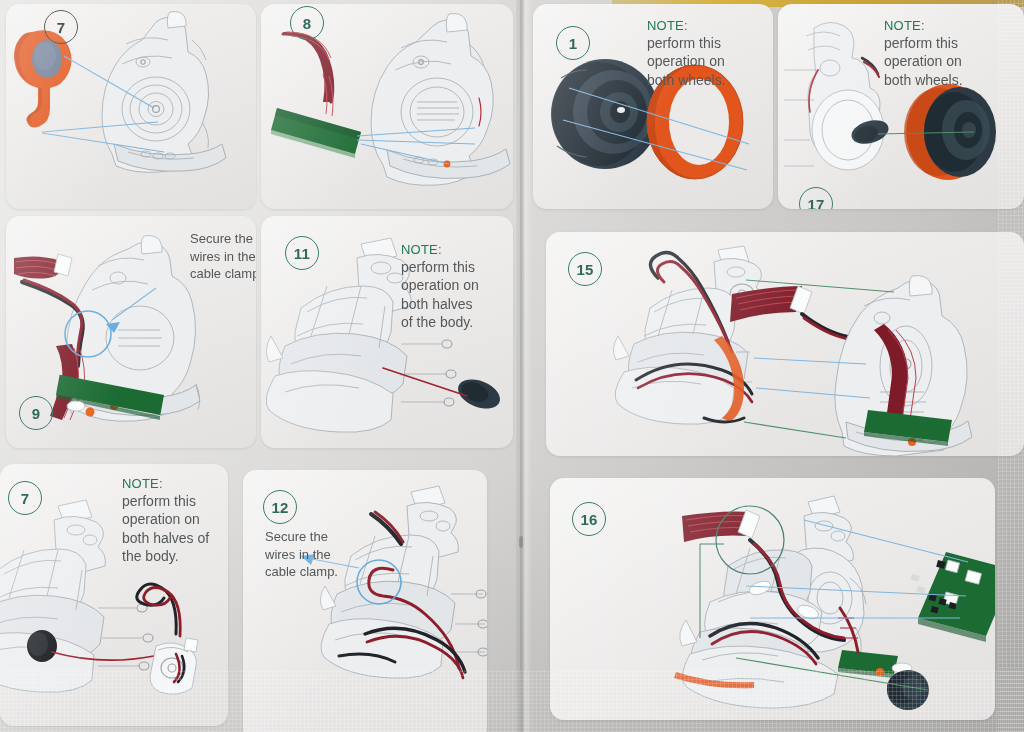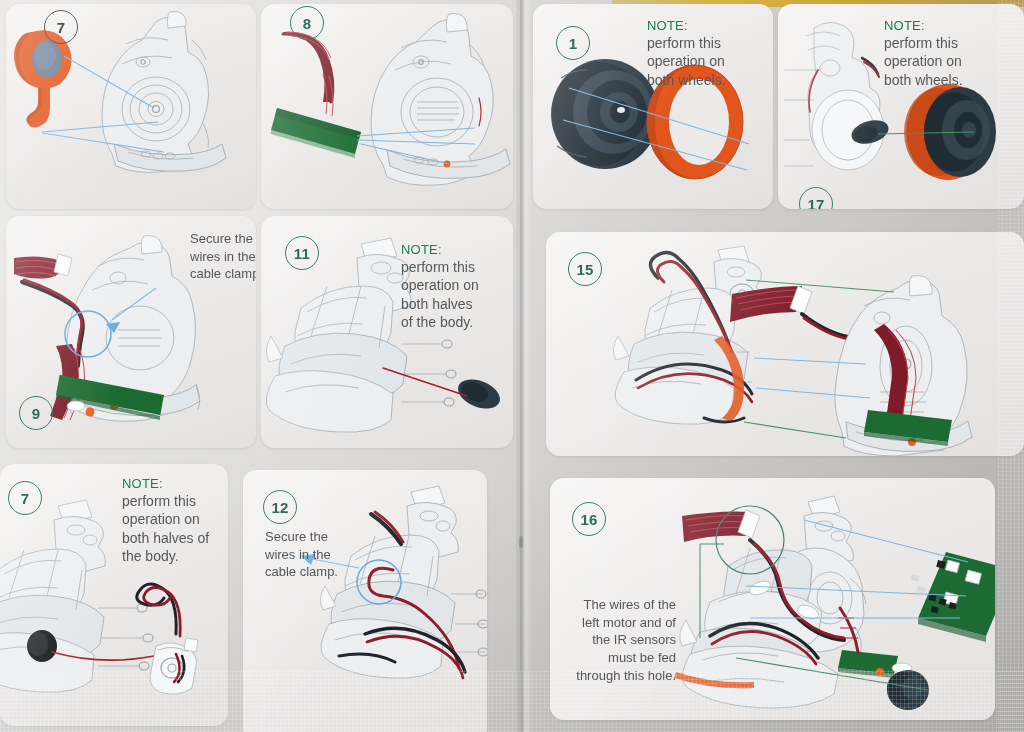--- a/index.html
+++ b/index.html
@@ -558,18 +558,17 @@
           <path class="lead" d="M196 108 L416 118"></path>
           <path class="lead" d="M200 140 L410 140"></path>
           <path class="lead-g" d="M186 180 L378 212"></path>
           <path class="circ-hl2" d="M150 66 L150 160" style="stroke-width:1"></path>
           <path class="circ-hl2" d="M150 66 L174 66" style="stroke-width:1"></path>
           <circle class="circ-hl2" cx="200" cy="62" r="34"></circle>
         </g>
       </svg>
     </div>
     <div class="step" style="left:22px;top:24px;">16</div>
-    <div class="calltext right" style="left:14px;top:118px;width:112px;">The wires of the left motor and of the IR sensors must be fed through this hole.</div>
   </div>
 
   <div class="texture"></div>
   <div class="texture right"></div>
 </div>
 
 </body></html>

